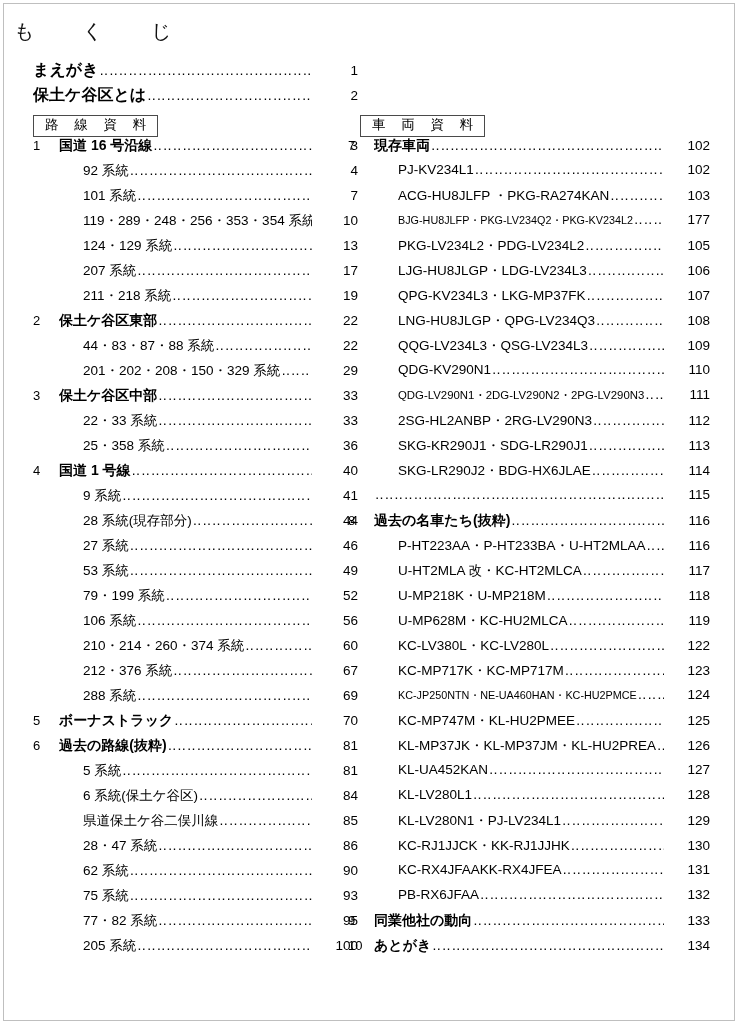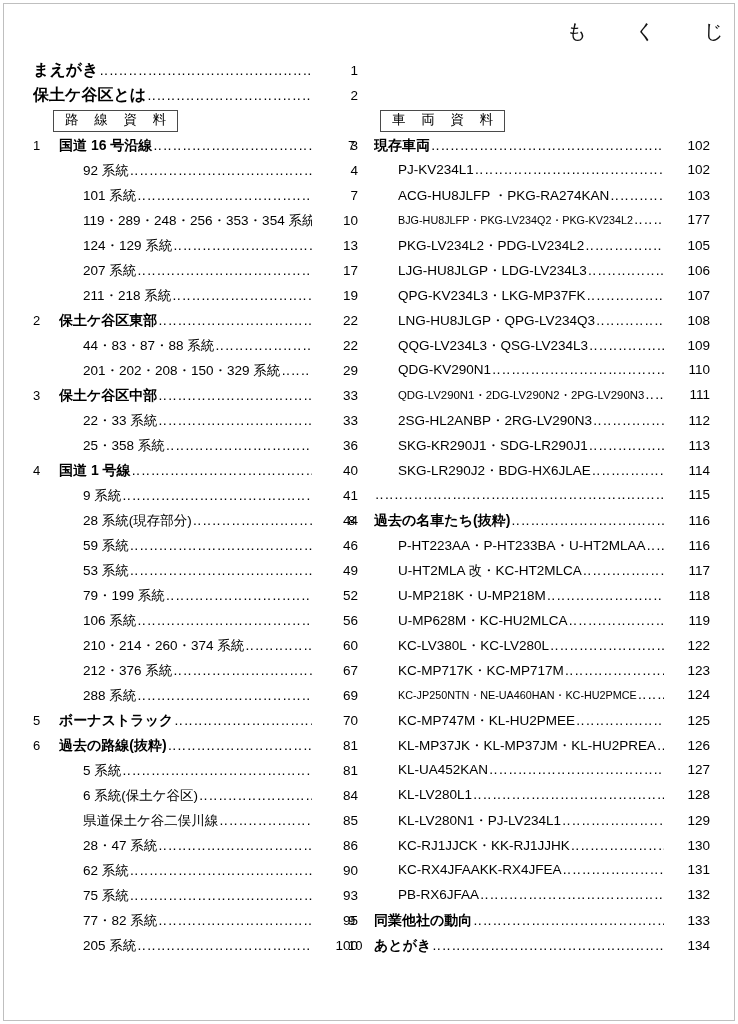--- a/index.html
+++ b/index.html
@@ -26,21 +26,21 @@
     right: 3px;
     bottom: 3px;
     border: 1px solid #bfbfbf;
     pointer-events: none;
   }
   .doc-title {
     position: absolute;
     left: 0;
     top: 18px;
     width: 738px;
-    text-align: right;
+    text-align: left;
     font-size: 20px;
     letter-spacing: 14px;
     text-indent: 14px;
     font-weight: 500;
     color: #111;
   }
   .columns {
     position: absolute;
     left: 0;
     top: 60px;
@@ -105,22 +105,21 @@
   .lv-top .label-wrap { padding-left: 0; }
 
   
   .label.small { font-size: 11.4px; }
   .label.tiny  { font-size: 10.8px; }
 
   
   .boxrow {
     height: 27px;
     display: flex;
-    align-items: flex-start;
-    margin-left: 20px;
+    align-items: flex-end;
   }
   .boxhead {
     display: inline-block;
     border: 1px solid #4a4a4a;
     padding: 1px 5px 2px 5px;
     font-size: 13.5px;
     letter-spacing: 6px;
     text-indent: 6px;
     line-height: 1.25;
     background: #fff;
@@ -270,21 +269,21 @@
           </div>
           <div class="entry lv-sub">
             <span class="label-wrap">
               <span class="label">28 系統(現存部分)</span>
               <span class="leader">‥‥‥‥‥‥‥‥‥‥‥‥‥‥‥‥‥‥‥‥‥‥‥‥‥‥‥‥‥‥‥‥‥‥‥‥‥‥‥‥‥‥‥‥‥‥‥‥‥‥‥‥‥‥‥‥‥‥‥‥</span>
             </span>
             <span class="pg">44</span>
           </div>
           <div class="entry lv-sub">
             <span class="label-wrap">
-              <span class="label">59 系統</span>
+              <span class="label">27 系統</span>
               <span class="leader">‥‥‥‥‥‥‥‥‥‥‥‥‥‥‥‥‥‥‥‥‥‥‥‥‥‥‥‥‥‥‥‥‥‥‥‥‥‥‥‥‥‥‥‥‥‥‥‥‥‥‥‥‥‥‥‥‥‥‥‥</span>
             </span>
             <span class="pg">46</span>
           </div>
           <div class="entry lv-sub">
             <span class="label-wrap">
               <span class="label">53 系統</span>
               <span class="leader">‥‥‥‥‥‥‥‥‥‥‥‥‥‥‥‥‥‥‥‥‥‥‥‥‥‥‥‥‥‥‥‥‥‥‥‥‥‥‥‥‥‥‥‥‥‥‥‥‥‥‥‥‥‥‥‥‥‥‥‥</span>
             </span>
             <span class="pg">49</span>

